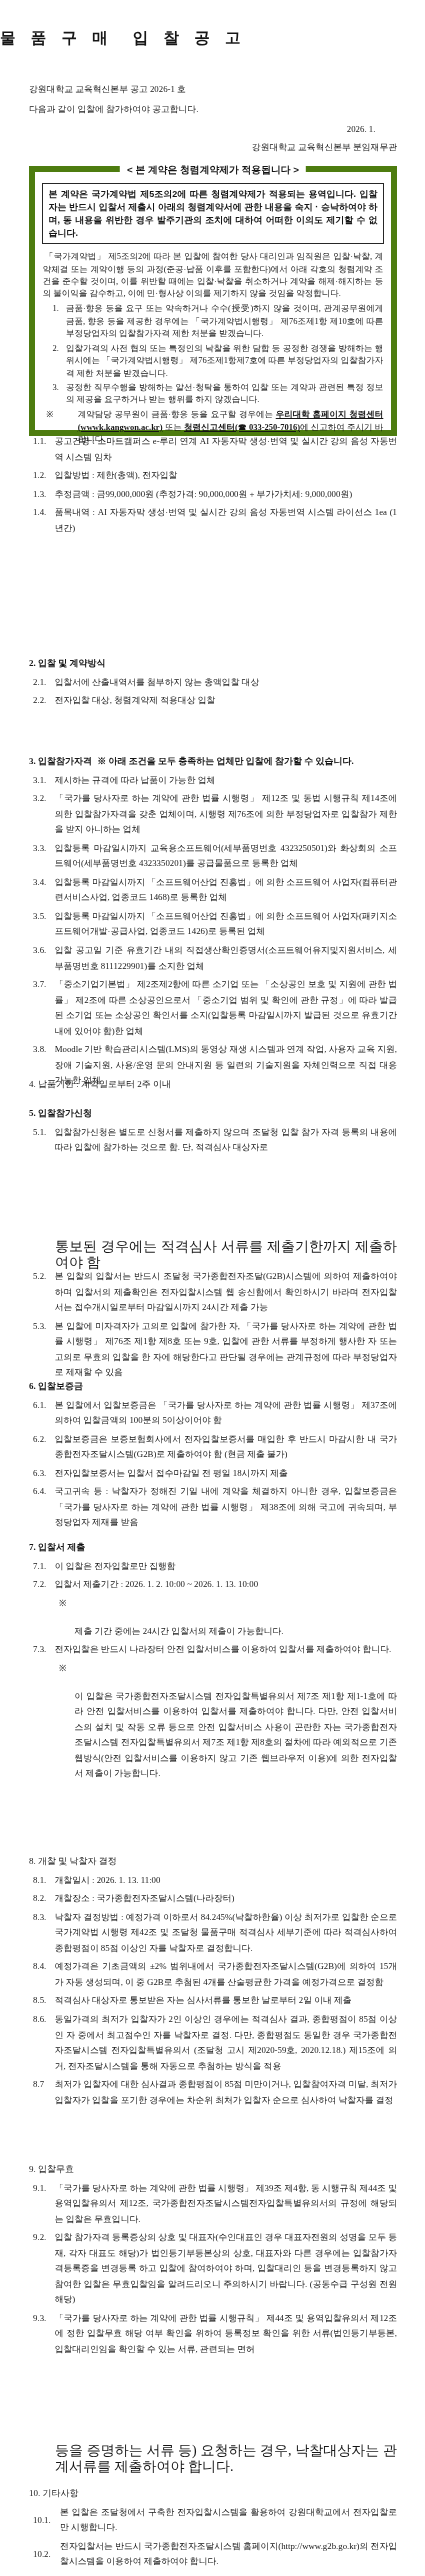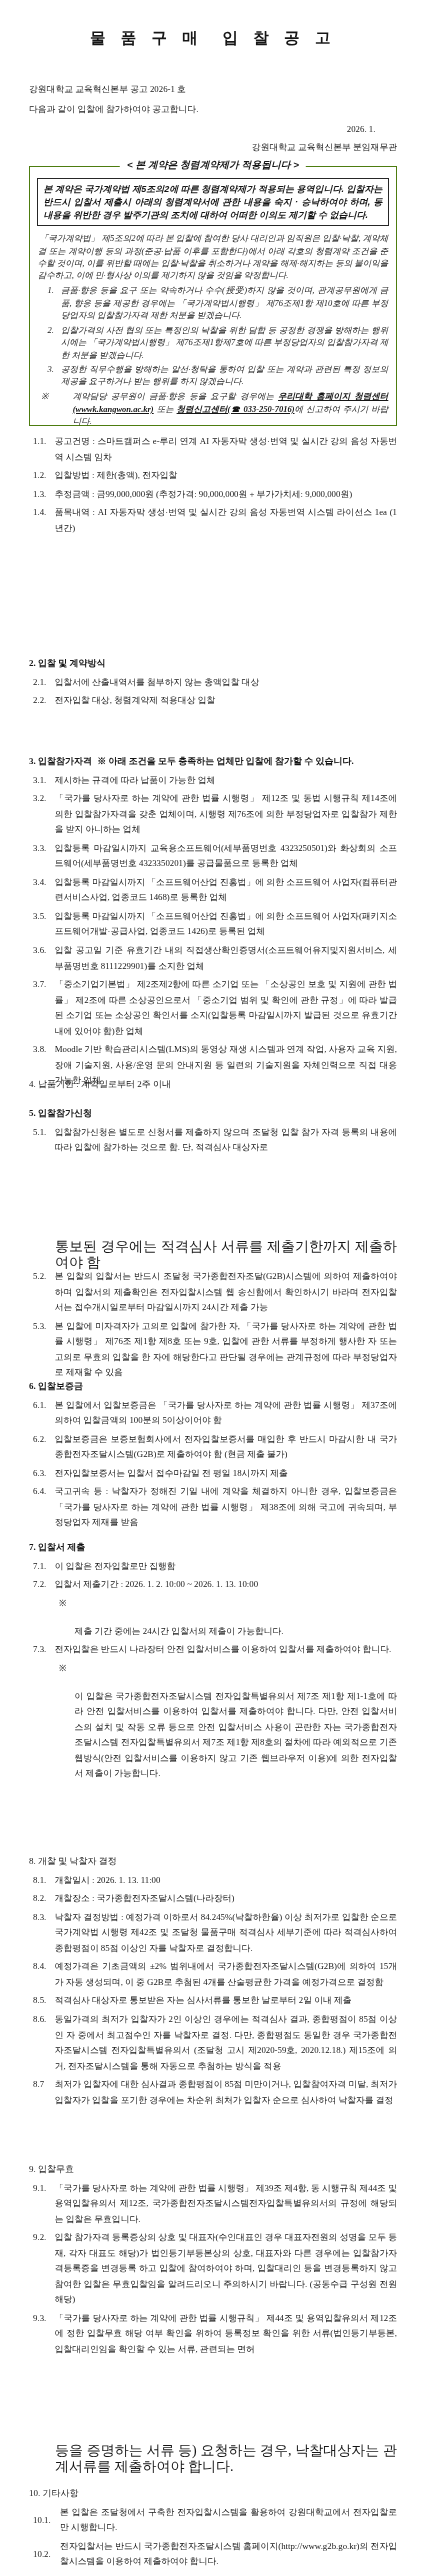--- a/index.html
+++ b/index.html
@@ -8,31 +8,30 @@
     width:426px;
     height:3009px;
     background:#ffffff;
     font-family:"Liberation Serif", serif;
     color:#161616;
     overflow:hidden;
   }
   .blk{position:absolute;left:29px;right:29px;}
   .doc-title{
     position:absolute;top:28px;left:0;right:0;
-    text-align:center;font-size:15.5px;font-weight:bold;
+    font-size:15.5px;font-weight:bold;
     letter-spacing:5.7px;white-space:pre;
   }
   .plain-line{font-size:8.8px;line-height:15.5px;}
   .r{text-align:right;}
   .date-line{padding-right:21.6px;}
   
   .fieldset{
     position:absolute;left:29px;right:29px;top:166px;height:258px;
-    border:1px solid #4d7c0f;
-    font-style:italic;
+    border:6px solid #4d7c0f;
   }
   .legend{
     position:absolute;top:-7.7px;left:50%;transform:translateX(-50%);
     background:#ffffff;padding:0 7.2px;
     font-family:"Liberation Sans", sans-serif;
     font-weight:bold;font-size:9.8px;white-space:nowrap;
   }
   .innerbox{
     margin:11.3px 6.7px 0 6.7px;
     border:1px solid #262626;

